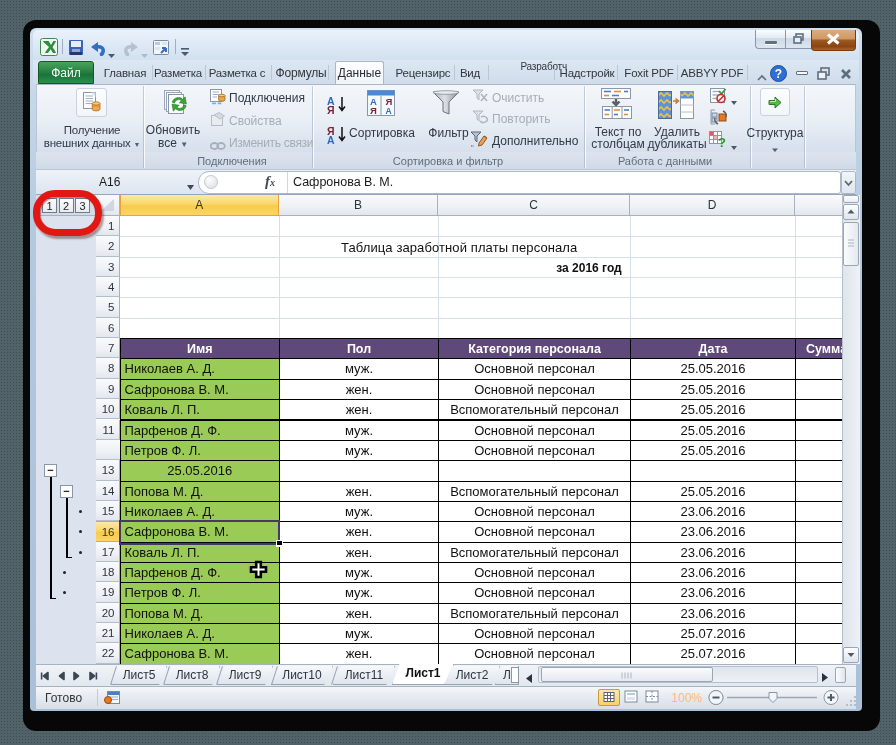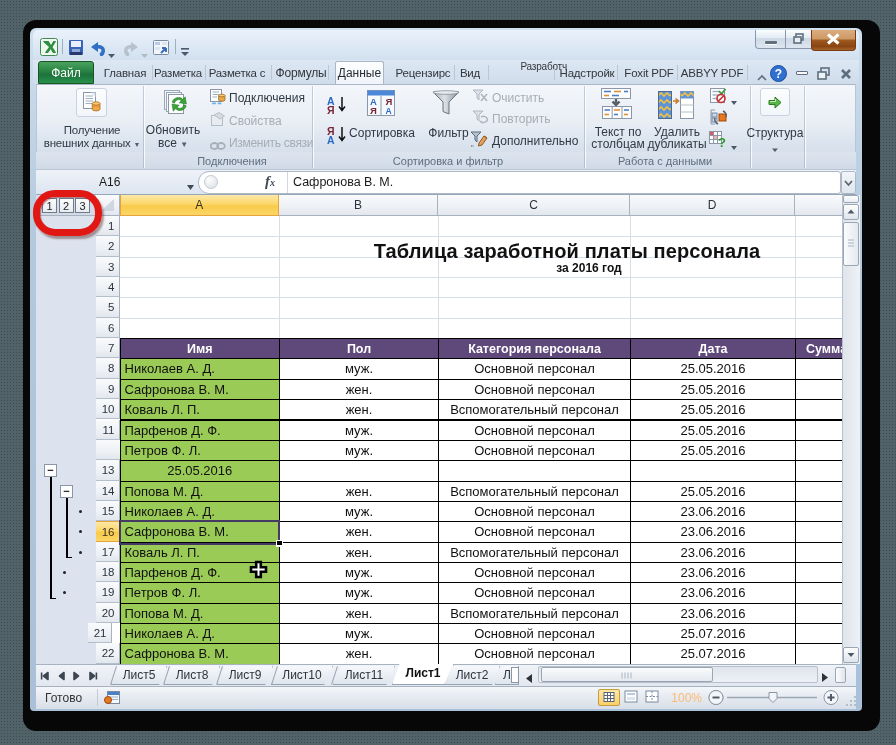--- a/index.html
+++ b/index.html
@@ -404,21 +404,21 @@
 <div class="abs" style="left:96px;top:419.5px;width:23.5px;height:20.35px;background:linear-gradient(#f9fafc,#eef1f5 60%,#e2e7ee);border-bottom:1px solid #b4bfcb;color:#2b333d;border-right:1px solid #a7b2c1;font-size:11.5px;text-align:right;padding-right:4px;line-height:20.35px;">11</div>
 <div class="abs" style="left:96px;top:439.85px;width:45px;height:20.35px;background:linear-gradient(#f9fafc,#eef1f5 60%,#e2e7ee);border-bottom:1px solid #b4bfcb;color:#2b333d;border-right:1px solid #a7b2c1;font-size:11.5px;text-align:right;padding-right:4px;line-height:20.35px;">12</div>
 <div class="abs" style="left:96px;top:460.20000000000005px;width:23.5px;height:20.35px;background:linear-gradient(#f9fafc,#eef1f5 60%,#e2e7ee);border-bottom:1px solid #b4bfcb;color:#2b333d;border-right:1px solid #a7b2c1;font-size:11.5px;text-align:right;padding-right:4px;line-height:20.35px;">13</div>
 <div class="abs" style="left:96px;top:480.55px;width:23.5px;height:20.35px;background:linear-gradient(#f9fafc,#eef1f5 60%,#e2e7ee);border-bottom:1px solid #b4bfcb;color:#2b333d;border-right:1px solid #a7b2c1;font-size:11.5px;text-align:right;padding-right:4px;line-height:20.35px;">14</div>
 <div class="abs" style="left:96px;top:500.90000000000003px;width:23.5px;height:20.35px;background:linear-gradient(#f9fafc,#eef1f5 60%,#e2e7ee);border-bottom:1px solid #b4bfcb;color:#2b333d;border-right:1px solid #a7b2c1;font-size:11.5px;text-align:right;padding-right:4px;line-height:20.35px;">15</div>
 <div class="abs" style="left:96px;top:521.25px;width:23.5px;height:20.35px;background:linear-gradient(#fde8a8,#fbd669 45%,#f9cb4a 55%,#fbd566);border-top:1px solid #e8a33a;border-bottom:1px solid #e8a33a;color:#3a3325;border-right:1px solid #a7b2c1;font-size:11.5px;text-align:right;padding-right:4px;line-height:20.35px;">16</div>
 <div class="abs" style="left:96px;top:541.6px;width:23.5px;height:20.35px;background:linear-gradient(#f9fafc,#eef1f5 60%,#e2e7ee);border-bottom:1px solid #b4bfcb;color:#2b333d;border-right:1px solid #a7b2c1;font-size:11.5px;text-align:right;padding-right:4px;line-height:20.35px;">17</div>
 <div class="abs" style="left:96px;top:561.95px;width:23.5px;height:20.35px;background:linear-gradient(#f9fafc,#eef1f5 60%,#e2e7ee);border-bottom:1px solid #b4bfcb;color:#2b333d;border-right:1px solid #a7b2c1;font-size:11.5px;text-align:right;padding-right:4px;line-height:20.35px;">18</div>
 <div class="abs" style="left:96px;top:582.3px;width:23.5px;height:20.35px;background:linear-gradient(#f9fafc,#eef1f5 60%,#e2e7ee);border-bottom:1px solid #b4bfcb;color:#2b333d;border-right:1px solid #a7b2c1;font-size:11.5px;text-align:right;padding-right:4px;line-height:20.35px;">19</div>
 <div class="abs" style="left:96px;top:602.6500000000001px;width:23.5px;height:20.35px;background:linear-gradient(#f9fafc,#eef1f5 60%,#e2e7ee);border-bottom:1px solid #b4bfcb;color:#2b333d;border-right:1px solid #a7b2c1;font-size:11.5px;text-align:right;padding-right:4px;line-height:20.35px;">20</div>
-<div class="abs" style="left:88px;top:623.0px;width:23.5px;height:20.35px;background:linear-gradient(#f9fafc,#eef1f5 60%,#e2e7ee);border-bottom:1px solid #b4bfcb;color:#2b333d;border-right:1px solid #a7b2c1;font-size:11.5px;text-align:right;padding-right:4px;line-height:20.35px;">21</div>
+<div class="abs" style="left:96px;top:623.0px;width:23.5px;height:20.35px;background:linear-gradient(#f9fafc,#eef1f5 60%,#e2e7ee);border-bottom:1px solid #b4bfcb;color:#2b333d;border-right:1px solid #a7b2c1;font-size:11.5px;text-align:right;padding-right:4px;line-height:20.35px;">21</div>
 <div class="abs" style="left:96px;top:643.35px;width:23.5px;height:20.35px;background:linear-gradient(#f9fafc,#eef1f5 60%,#e2e7ee);border-bottom:1px solid #b4bfcb;color:#2b333d;border-right:1px solid #a7b2c1;font-size:11.5px;text-align:right;padding-right:4px;line-height:20.35px;">22</div>
 <div class="abs" style="left:279px;top:216px;width:1px;height:448px;background:#d6dee8;"></div>
 <div class="abs" style="left:438px;top:216px;width:1px;height:448px;background:#d6dee8;"></div>
 <div class="abs" style="left:630px;top:216px;width:1px;height:448px;background:#d6dee8;"></div>
 <div class="abs" style="left:795px;top:216px;width:1px;height:448px;background:#d6dee8;"></div>
 <div class="abs" style="left:119.5px;top:236.35px;width:722.5px;height:1px;background:#d6dee8;"></div>
 <div class="abs" style="left:119.5px;top:256.7px;width:722.5px;height:1px;background:#d6dee8;"></div>
 <div class="abs" style="left:119.5px;top:277.05px;width:722.5px;height:1px;background:#d6dee8;"></div>
 <div class="abs" style="left:119.5px;top:297.4px;width:722.5px;height:1px;background:#d6dee8;"></div>
 <div class="abs" style="left:119.5px;top:317.75px;width:722.5px;height:1px;background:#d6dee8;"></div>
@@ -433,21 +433,21 @@
 <div class="abs" style="left:119.5px;top:500.90000000000003px;width:722.5px;height:1px;background:#d6dee8;"></div>
 <div class="abs" style="left:119.5px;top:521.25px;width:722.5px;height:1px;background:#d6dee8;"></div>
 <div class="abs" style="left:119.5px;top:541.6px;width:722.5px;height:1px;background:#d6dee8;"></div>
 <div class="abs" style="left:119.5px;top:561.95px;width:722.5px;height:1px;background:#d6dee8;"></div>
 <div class="abs" style="left:119.5px;top:582.3px;width:722.5px;height:1px;background:#d6dee8;"></div>
 <div class="abs" style="left:119.5px;top:602.6500000000001px;width:722.5px;height:1px;background:#d6dee8;"></div>
 <div class="abs" style="left:119.5px;top:623.0px;width:722.5px;height:1px;background:#d6dee8;"></div>
 <div class="abs" style="left:119.5px;top:643.35px;width:722.5px;height:1px;background:#d6dee8;"></div>
 <div class="abs" style="left:119.5px;top:663.7px;width:722.5px;height:1px;background:#d6dee8;"></div>
 
-<div class="abs" style="left:341px;top:240.35px;width:452px;text-align:center;font-size:20px;font-weight:bold;color:#111;letter-spacing:0.1px;">Таблица заработной платы персонала</div>
+<div class="abs" style="left:341px;top:240.35px;width:452px;font-size:13px;font-weight:normal;color:#111;letter-spacing:0.1px;">Таблица заработной платы персонала</div>
 <div class="abs" style="left:429px;top:260.7px;width:320px;text-align:center;font-size:12px;font-weight:bold;color:#111;">за 2016 год</div>
 <div class="abs" style="left:119.5px;top:338.1px;width:160.5px;height:21.35px;background:#5f497b;border:1px solid #000;font-size:12.5px;font-weight:bold;color:#fff;text-align:center;line-height:20.35px;">Имя</div>
 <div class="abs" style="left:279px;top:338.1px;width:160px;height:21.35px;background:#5f497b;border:1px solid #000;font-size:12.5px;font-weight:bold;color:#fff;text-align:center;line-height:20.35px;">Пол</div>
 <div class="abs" style="left:438px;top:338.1px;width:193px;height:21.35px;background:#5f497b;border:1px solid #000;font-size:12.5px;font-weight:bold;color:#fff;text-align:center;line-height:20.35px;">Категория персонала</div>
 <div class="abs" style="left:630px;top:338.1px;width:166px;height:21.35px;background:#5f497b;border:1px solid #000;font-size:12.5px;font-weight:bold;color:#fff;text-align:center;line-height:20.35px;">Дата</div>
 <div class="abs" style="left:795px;top:338.1px;width:48px;height:21.35px;background:#5f497b;border:1px solid #000;border-right:none;font-size:12.5px;font-weight:bold;color:#fff;padding-left:10px;line-height:20.35px;overflow:hidden;">Сумма</div>
 <div class="abs" style="left:119.5px;top:358.45000000000005px;width:160.5px;height:21.35px;background:#9bcb57;border:1px solid #000;font-size:13px;color:#111;padding-left:4px;line-height:19.35px;">Николаев А. Д.</div>
 <div class="abs" style="left:279px;top:358.45000000000005px;width:160px;height:21.35px;background:#fff;border:1px solid #000;font-size:13px;color:#111;text-align:center;line-height:19.35px;">муж.</div>
 <div class="abs" style="left:438px;top:358.45000000000005px;width:193px;height:21.35px;background:#fff;border:1px solid #000;font-size:13px;color:#111;text-align:center;line-height:19.35px;">Основной персонал</div>
 <div class="abs" style="left:630px;top:358.45000000000005px;width:166px;height:21.35px;background:#fff;border:1px solid #000;font-size:13px;color:#111;text-align:center;line-height:19.35px;">25.05.2016</div>

